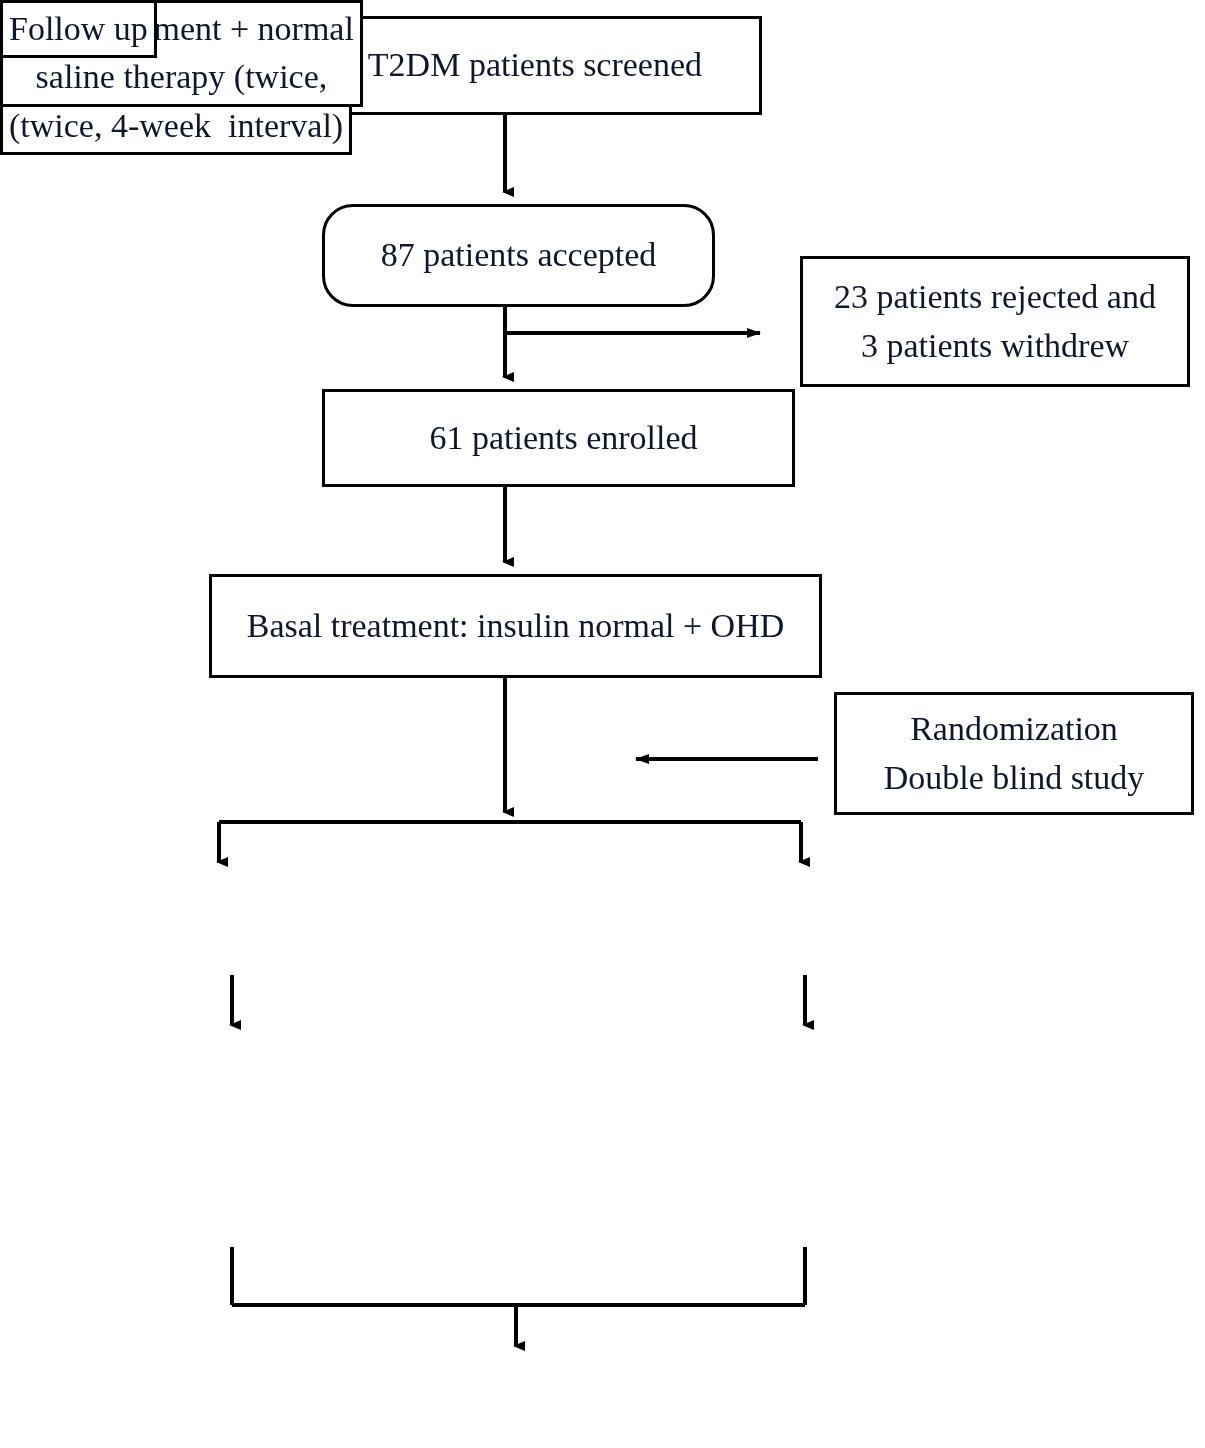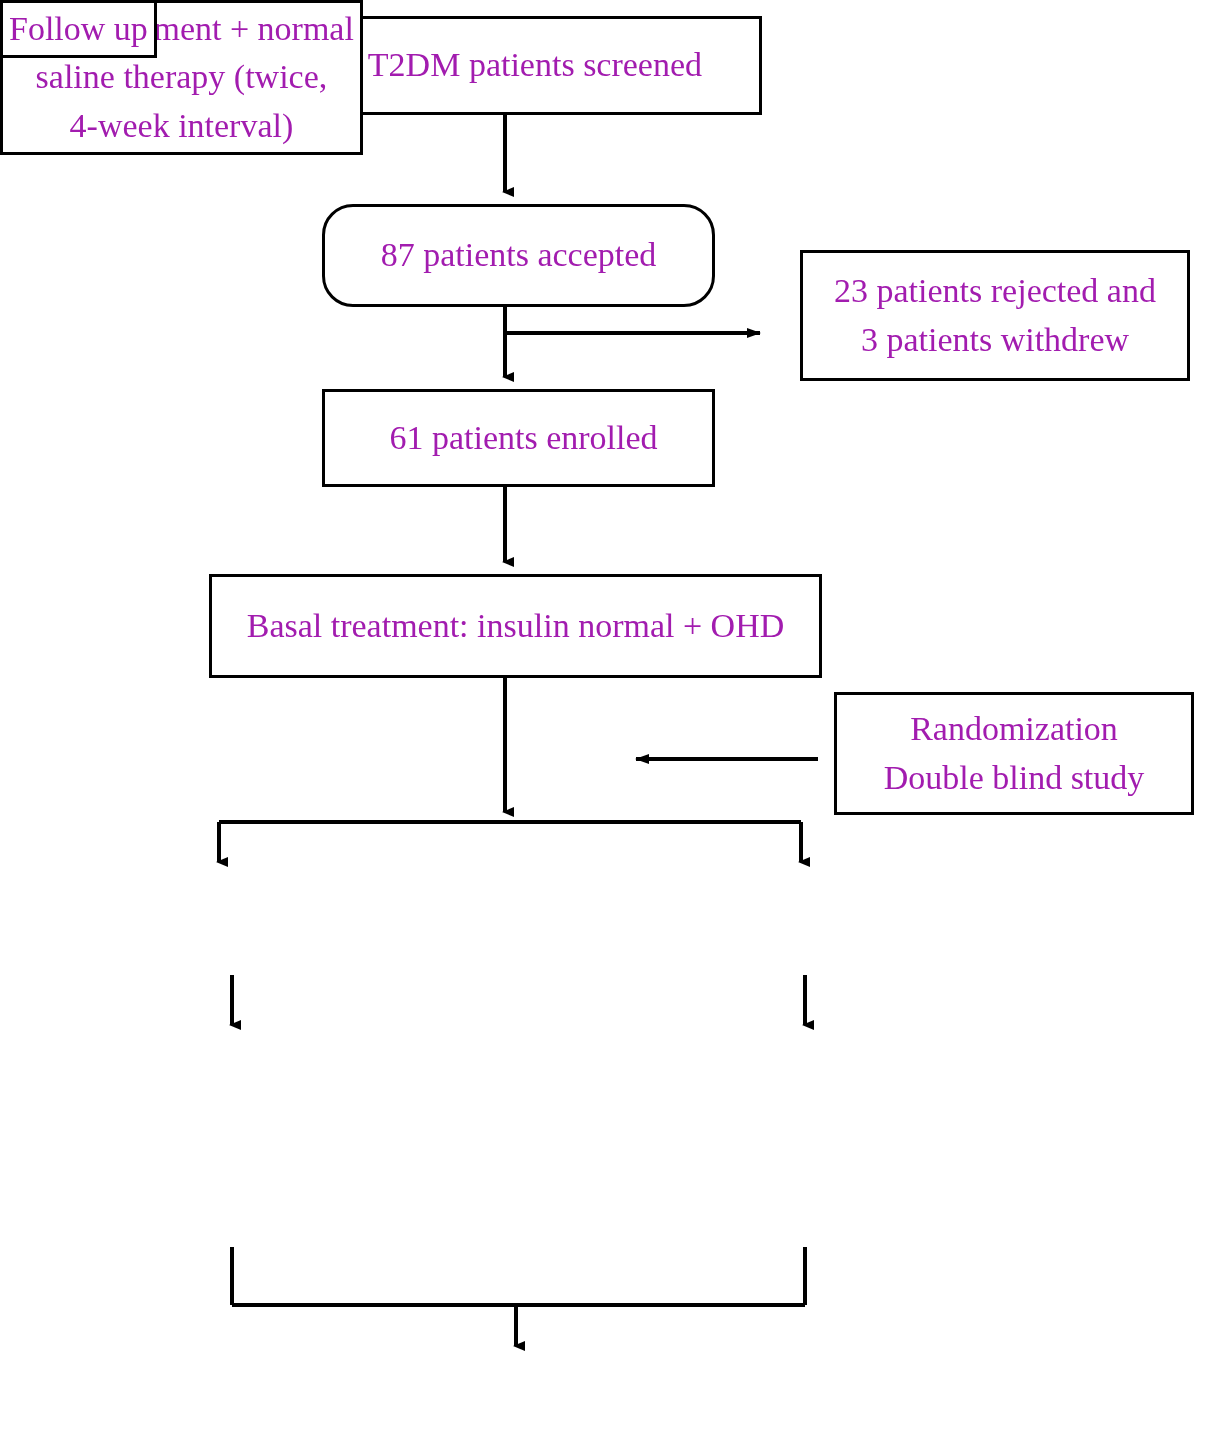--- a/index.html
+++ b/index.html
@@ -25,37 +25,37 @@
   }
   .node {
     position: absolute;
     box-sizing: border-box;
     border: 3px solid #000000;
     background: #ffffff;
     display: flex;
     align-items: center;
     justify-content: flex-start;
     text-align: center;
-    color: #a21caf;
+    color: #0f172a;
     font-size: 34px;
     line-height: 1.42;
     padding: 2px 6px;
   }
   .node .lines {
     width: 100%;
   }
   .node .ln {
     display: block;
     white-space: pre;
   }
   
   #node-screened   { left: 249px; top: 16px;   width: 513px;  height: 99px; }
   #node-accepted   { left: 322px; top: 204px;  width: 393px;  height: 103px; border-radius: 31px; }
-  #node-rejected   { left: 800px; top: 250px;  width: 390px;  height: 131px; }
-  #node-enrolled   { left: 322px; top: 389px;  width: 393px;  height: 98px; padding-left: 16px; }
+  #node-rejected   { left: 800px; top: 256px;  width: 390px;  height: 131px; }
+  #node-enrolled   { left: 322px; top: 389px;  width: 473px;  height: 98px; padding-left: 16px; }
   #node-basal      { left: 209px; top: 574px;  width: 613px;  height: 104px; }
   #node-random     { left: 834px; top: 692px;  width: 360px;  height: 123px; }
   #node-group1     { left: 9px;   top": 0;      }
   #node-group1     { left: 9px;   top: 874px;  width: 422px;  height: 101px; }
   #node-group2     { left: 574px; top: 874px;  width: 425px;  height: 101px; }
   #node-treat1     { left: 9px;   top: 1037px; width: 422px;  height: 210px; }
   #node-treat2     { left: 574px; top: 1037px; width: 425px;  height: 210px; }
   #node-followup   { left: 303px; top: 1358px; width: 425px;  height: 82px; }
 
   #node-basal .lines { text-align: left; padding-left: 28px; }
@@ -165,21 +165,20 @@
       <span class="ln">Basal treatment +</span>
       <span class="ln">WJ-MSCs infusion</span>
       <span class="ln">(twice, 4-week  interval)</span>
     </span>
   </div>
 
   <div class="node" id="node-treat2">
     <span class="lines">
       <span class="ln">Basal treatment + normal</span>
       <span class="ln">saline therapy (twice,</span>
-      <span class="ln">4-week interval)</span>
     </span>
   </div>
 
   <div class="node" id="node-followup">
     <span class="lines">
       <span class="ln">Follow up</span>
     </span>
   </div>
 
 </div>

